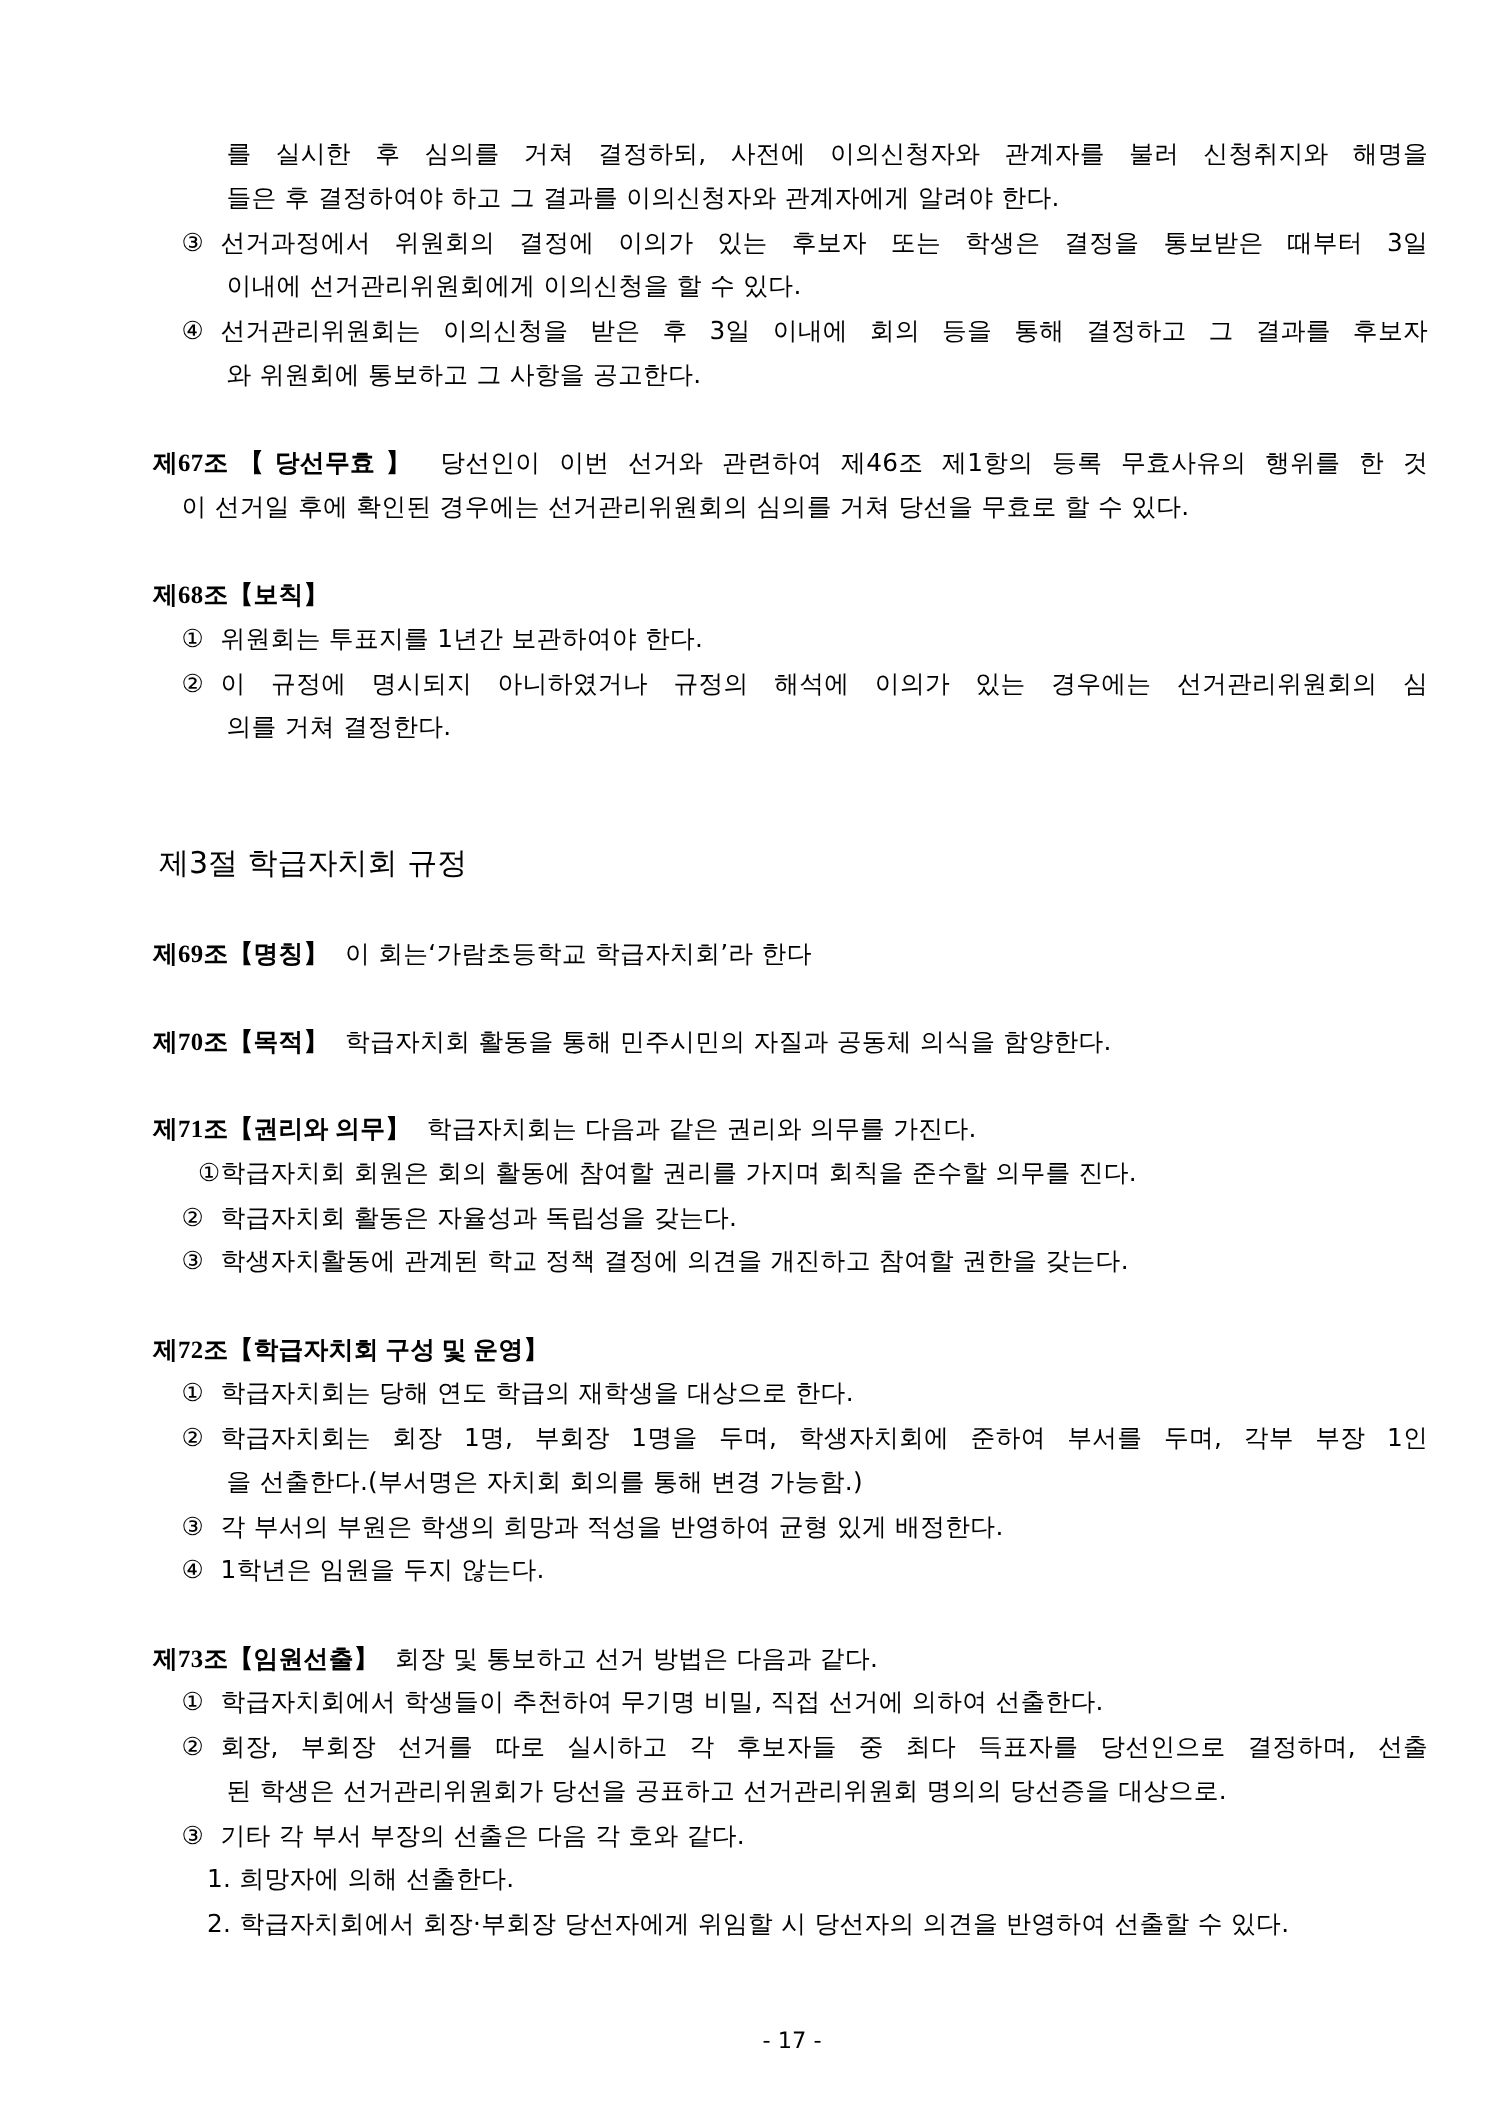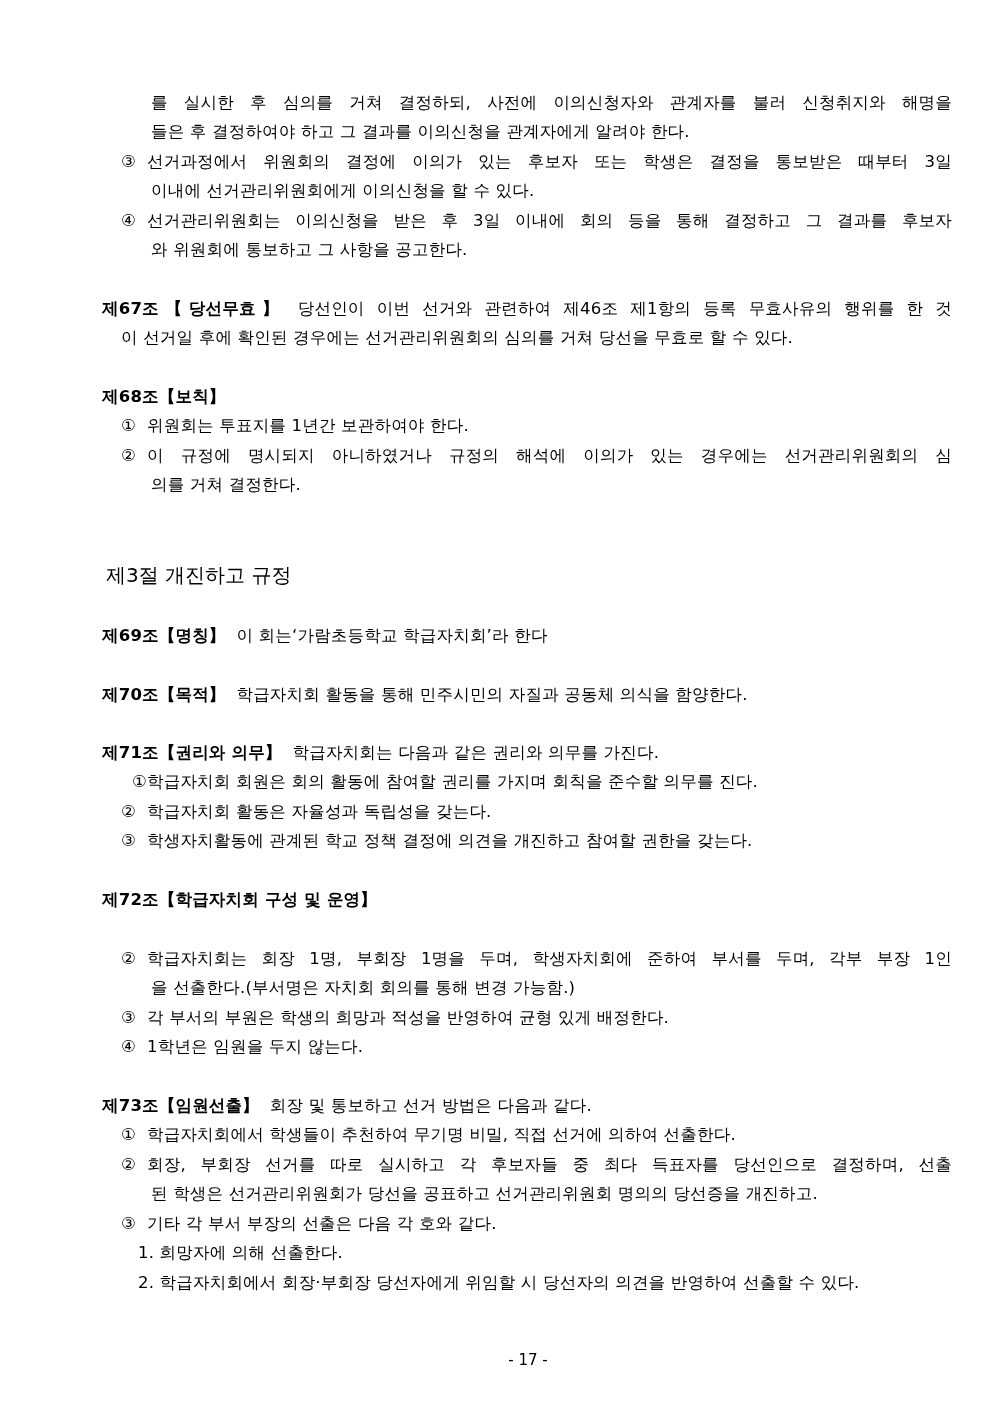--- a/index.html
+++ b/index.html
@@ -28,21 +28,21 @@
       font-size: 16.5px;
       line-height: 20px;
       white-space: nowrap;
       letter-spacing: 0.2px;
     }
     .just {
       text-align: justify;
       text-align-last: justify;
       white-space: normal;
     }
-    .b { font-weight: bold; }
+    .b { font-weight: bold; font-family: Liberation Serif, serif; }
     .marker {
       display: inline-block;
       width: 26px;
     }
     .section-title {
       position: absolute;
       font-size: 20px;
       line-height: 24px;
       white-space: nowrap;
     }
@@ -54,56 +54,57 @@
       font-size: 15px;
       line-height: 18px;
     }
   </style>
 </head>
 <body>
 
 <div class="page">
 
   <div class="line just" style="left:119px; top:93px; width:801px;">를 실시한 후 심의를 거쳐 결정하되, 사전에 이의신청자와 관계자를 불러 신청취지와 해명을</div>
-  <div class="line" style="left:119px; top:122px;">들은 후 결정하여야 하고 그 결과를 이의신청을 관계자에게 알려야 한다.</div>
+  <div class="line" style="left:119px; top:122px;">들은 후 결정하여야 하고 그 결과를 이의신청자와 관계자에게 알려야 한다.</div>
 
   <div class="line just" style="left:89px; top:152px; width:831px;"><span class="marker">③</span><span>선거과정에서 위원회의 결정에 이의가 있는 후보자 또는 학생은 결정을 통보받은 때부터 3일</span></div>
   <div class="line" style="left:119px; top:181px;">이내에 선거관리위원회에게 이의신청을 할 수 있다.</div>
 
   <div class="line just" style="left:89px; top:211px; width:831px;"><span class="marker">④</span><span>선거관리위원회는 이의신청을 받은 후 3일 이내에 회의 등을 통해 결정하고 그 결과를 후보자</span></div>
   <div class="line" style="left:119px; top:240px;">와 위원회에 통보하고 그 사항을 공고한다.</div>
 
   <div class="line just" style="left:70px; top:299px; width:850px;"><span class="b">제67조【당선무효】</span> <span>당선인이 이번 선거와 관련하여 제46조 제1항의 등록 무효사유의 행위를 한 것</span></div>
   <div class="line" style="left:89px; top:328px;">이 선거일 후에 확인된 경우에는 선거관리위원회의 심의를 거쳐 당선을 무효로 할 수 있다.</div>
 
   <div class="line b" style="left:70px; top:387px;">제68조【보칙】</div>
   <div class="line" style="left:89px; top:416px;"><span class="marker">①</span><span>위원회는 투표지를 1년간 보관하여야 한다.</span></div>
   <div class="line just" style="left:89px; top:446px; width:831px;"><span class="marker">②</span><span>이 규정에 명시되지 아니하였거나 규정의 해석에 이의가 있는 경우에는 선거관리위원회의 심</span></div>
   <div class="line" style="left:119px; top:475px;">의를 거쳐 결정한다.</div>
 
-  <div class="section-title" style="left:74px; top:563px;">제3절 개진하고 규정</div>
+  <div class="section-title" style="left:74px; top:563px;">제3절 학급자치회 규정</div>
 
   <div class="line" style="left:70px; top:626px;"><span class="b">제69조【명칭】</span>&nbsp; <span>이 회는‘가람초등학교 학급자치회’라 한다</span></div>
 
   <div class="line" style="left:70px; top:685px;"><span class="b">제70조【목적】</span>&nbsp; <span>학급자치회 활동을 통해 민주시민의 자질과 공동체 의식을 함양한다.</span></div>
 
   <div class="line" style="left:70px; top:743px;"><span class="b">제71조【권리와 의무】</span>&nbsp; <span>학급자치회는 다음과 같은 권리와 의무를 가진다.</span></div>
   <div class="line" style="left:89px; top:772px;text-align:right;"><span class="marker">①</span><span>학급자치회 회원은 회의 활동에 참여할 권리를 가지며 회칙을 준수할 의무를 진다.</span></div>
   <div class="line" style="left:89px; top:802px;"><span class="marker">②</span><span>학급자치회 활동은 자율성과 독립성을 갖는다.</span></div>
   <div class="line" style="left:89px; top:831px;"><span class="marker">③</span><span>학생자치활동에 관계된 학교 정책 결정에 의견을 개진하고 참여할 권한을 갖는다.</span></div>
 
   <div class="line b" style="left:70px; top:890px;">제72조【학급자치회 구성 및 운영】</div>
+  <div class="line" style="left:89px; top:919px;"><span class="marker">①</span><span>학급자치회는 당해 연도 학급의 재학생을 대상으로 한다.</span></div>
   <div class="line just" style="left:89px; top:949px; width:831px;"><span class="marker">②</span><span>학급자치회는 회장 1명, 부회장 1명을 두며, 학생자치회에 준하여 부서를 두며, 각부 부장 1인</span></div>
   <div class="line" style="left:119px; top:978px;">을 선출한다.(부서명은 자치회 회의를 통해 변경 가능함.)</div>
   <div class="line" style="left:89px; top:1008px;"><span class="marker">③</span><span>각 부서의 부원은 학생의 희망과 적성을 반영하여 균형 있게 배정한다.</span></div>
   <div class="line" style="left:89px; top:1037px;"><span class="marker">④</span><span>1학년은 임원을 두지 않는다.</span></div>
 
   <div class="line" style="left:70px; top:1096px;"><span class="b">제73조【임원선출】</span>&nbsp; <span>회장 및 통보하고 선거 방법은 다음과 같다.</span></div>
   <div class="line" style="left:89px; top:1125px;"><span class="marker">①</span><span>학급자치회에서 학생들이 추천하여 무기명 비밀, 직접 선거에 의하여 선출한다.</span></div>
   <div class="line just" style="left:89px; top:1155px; width:831px;"><span class="marker">②</span><span>회장, 부회장 선거를 따로 실시하고 각 후보자들 중 최다 득표자를 당선인으로 결정하며, 선출</span></div>
-  <div class="line" style="left:119px; top:1184px;">된 학생은 선거관리위원회가 당선을 공표하고 선거관리위원회 명의의 당선증을 개진하고.</div>
+  <div class="line" style="left:119px; top:1184px;">된 학생은 선거관리위원회가 당선을 공표하고 선거관리위원회 명의의 당선증을 대상으로.</div>
   <div class="line" style="left:89px; top:1214px;"><span class="marker">③</span><span>기타 각 부서 부장의 선출은 다음 각 호와 같다.</span></div>
   <div class="line" style="left:106px; top:1243px;"><span>1.</span> <span>희망자에 의해 선출한다.</span></div>
   <div class="line" style="left:106px; top:1273px;"><span>2.</span> <span>학급자치회에서 회장·부회장 당선자에게 위임할 시 당선자의 의견을 반영하여 선출할 수 있다.</span></div>
 
   <div class="page-number" style="top:1351px;">- 17 -</div>
 
 </div>
 
 </body></html>

